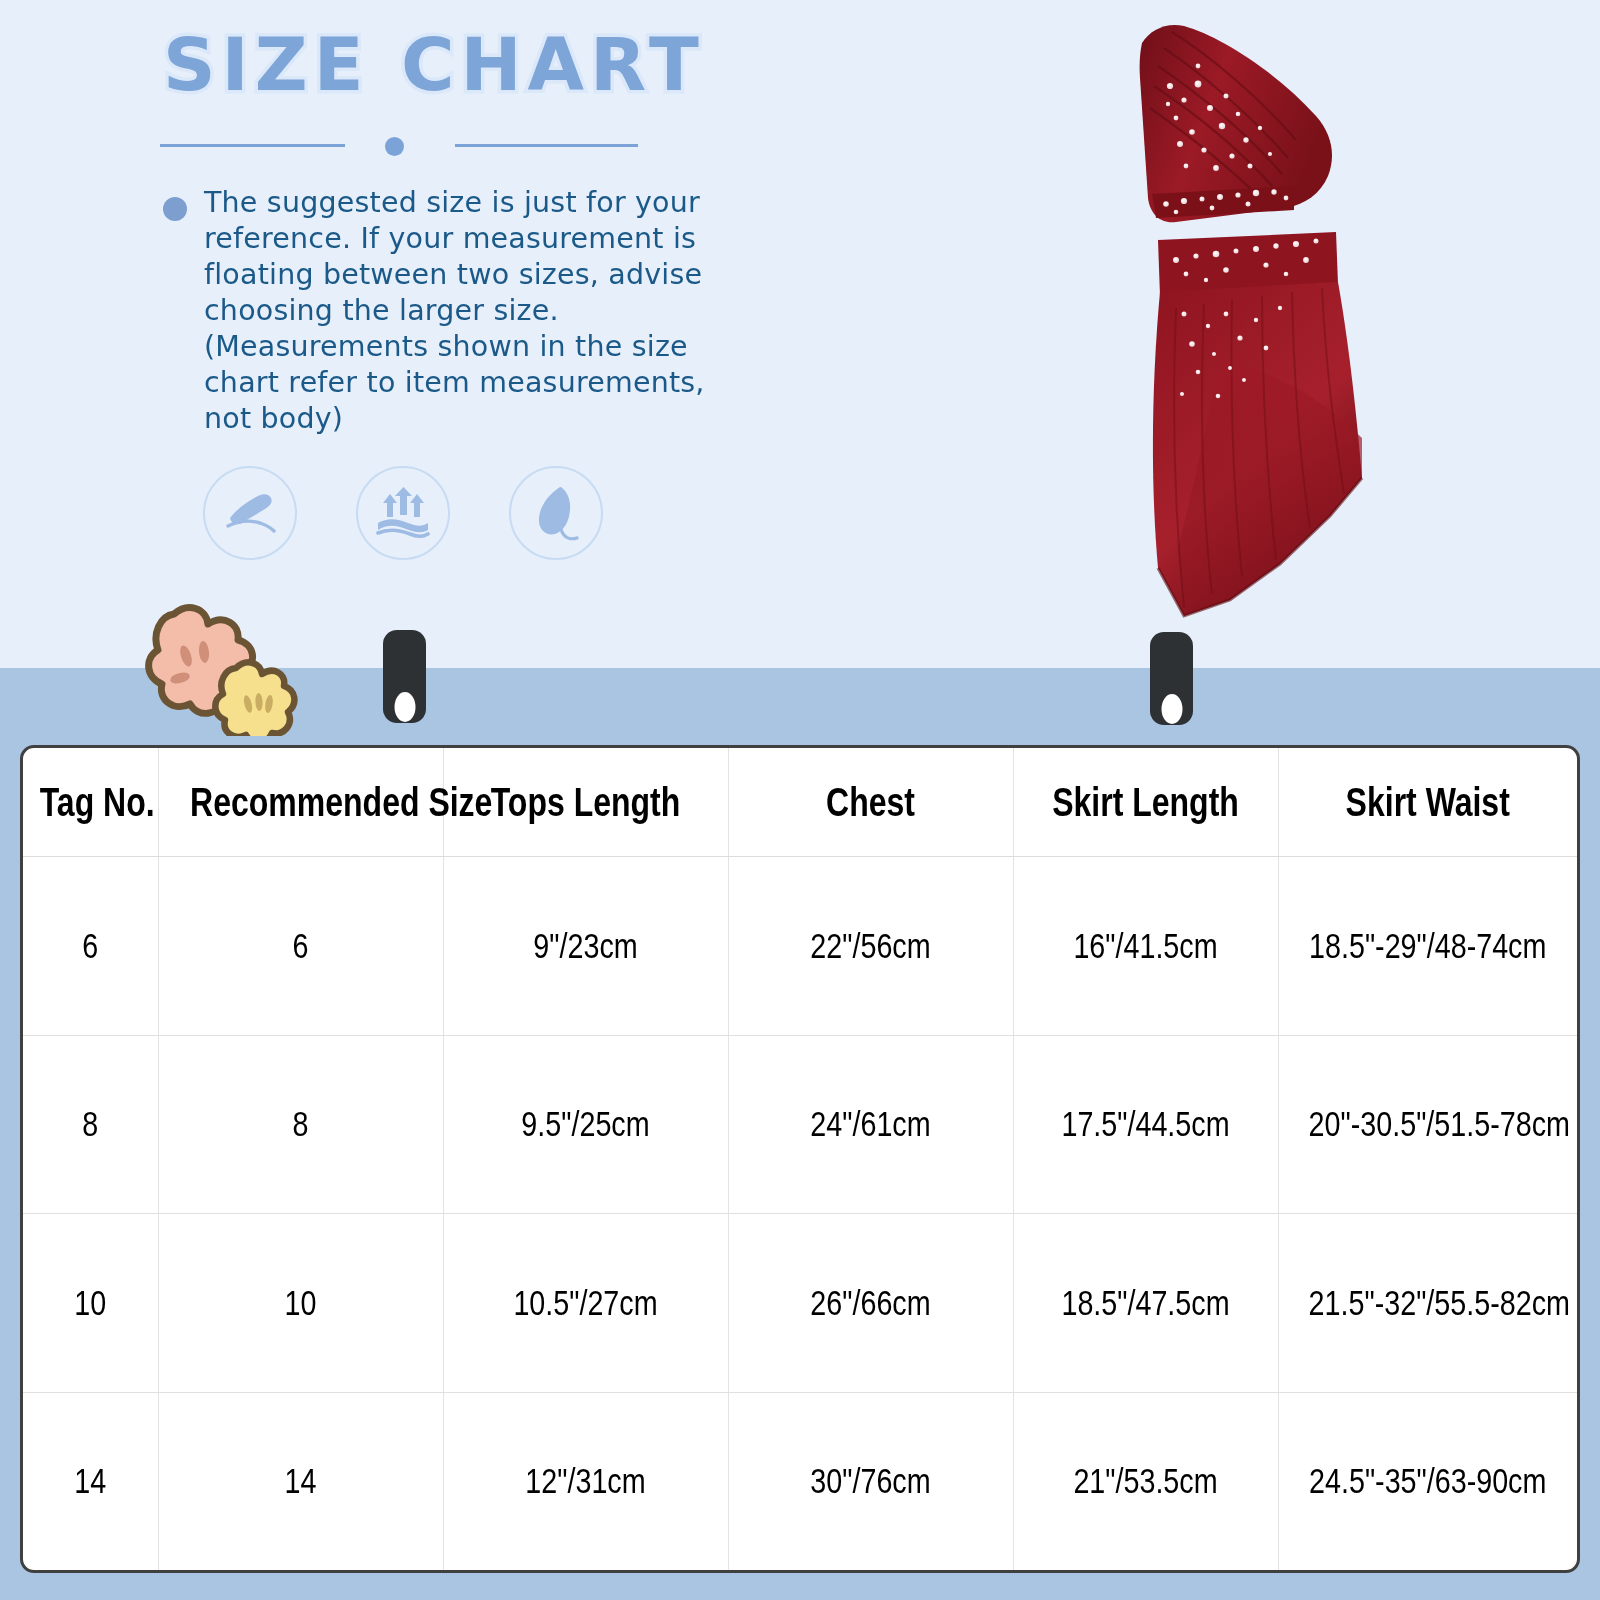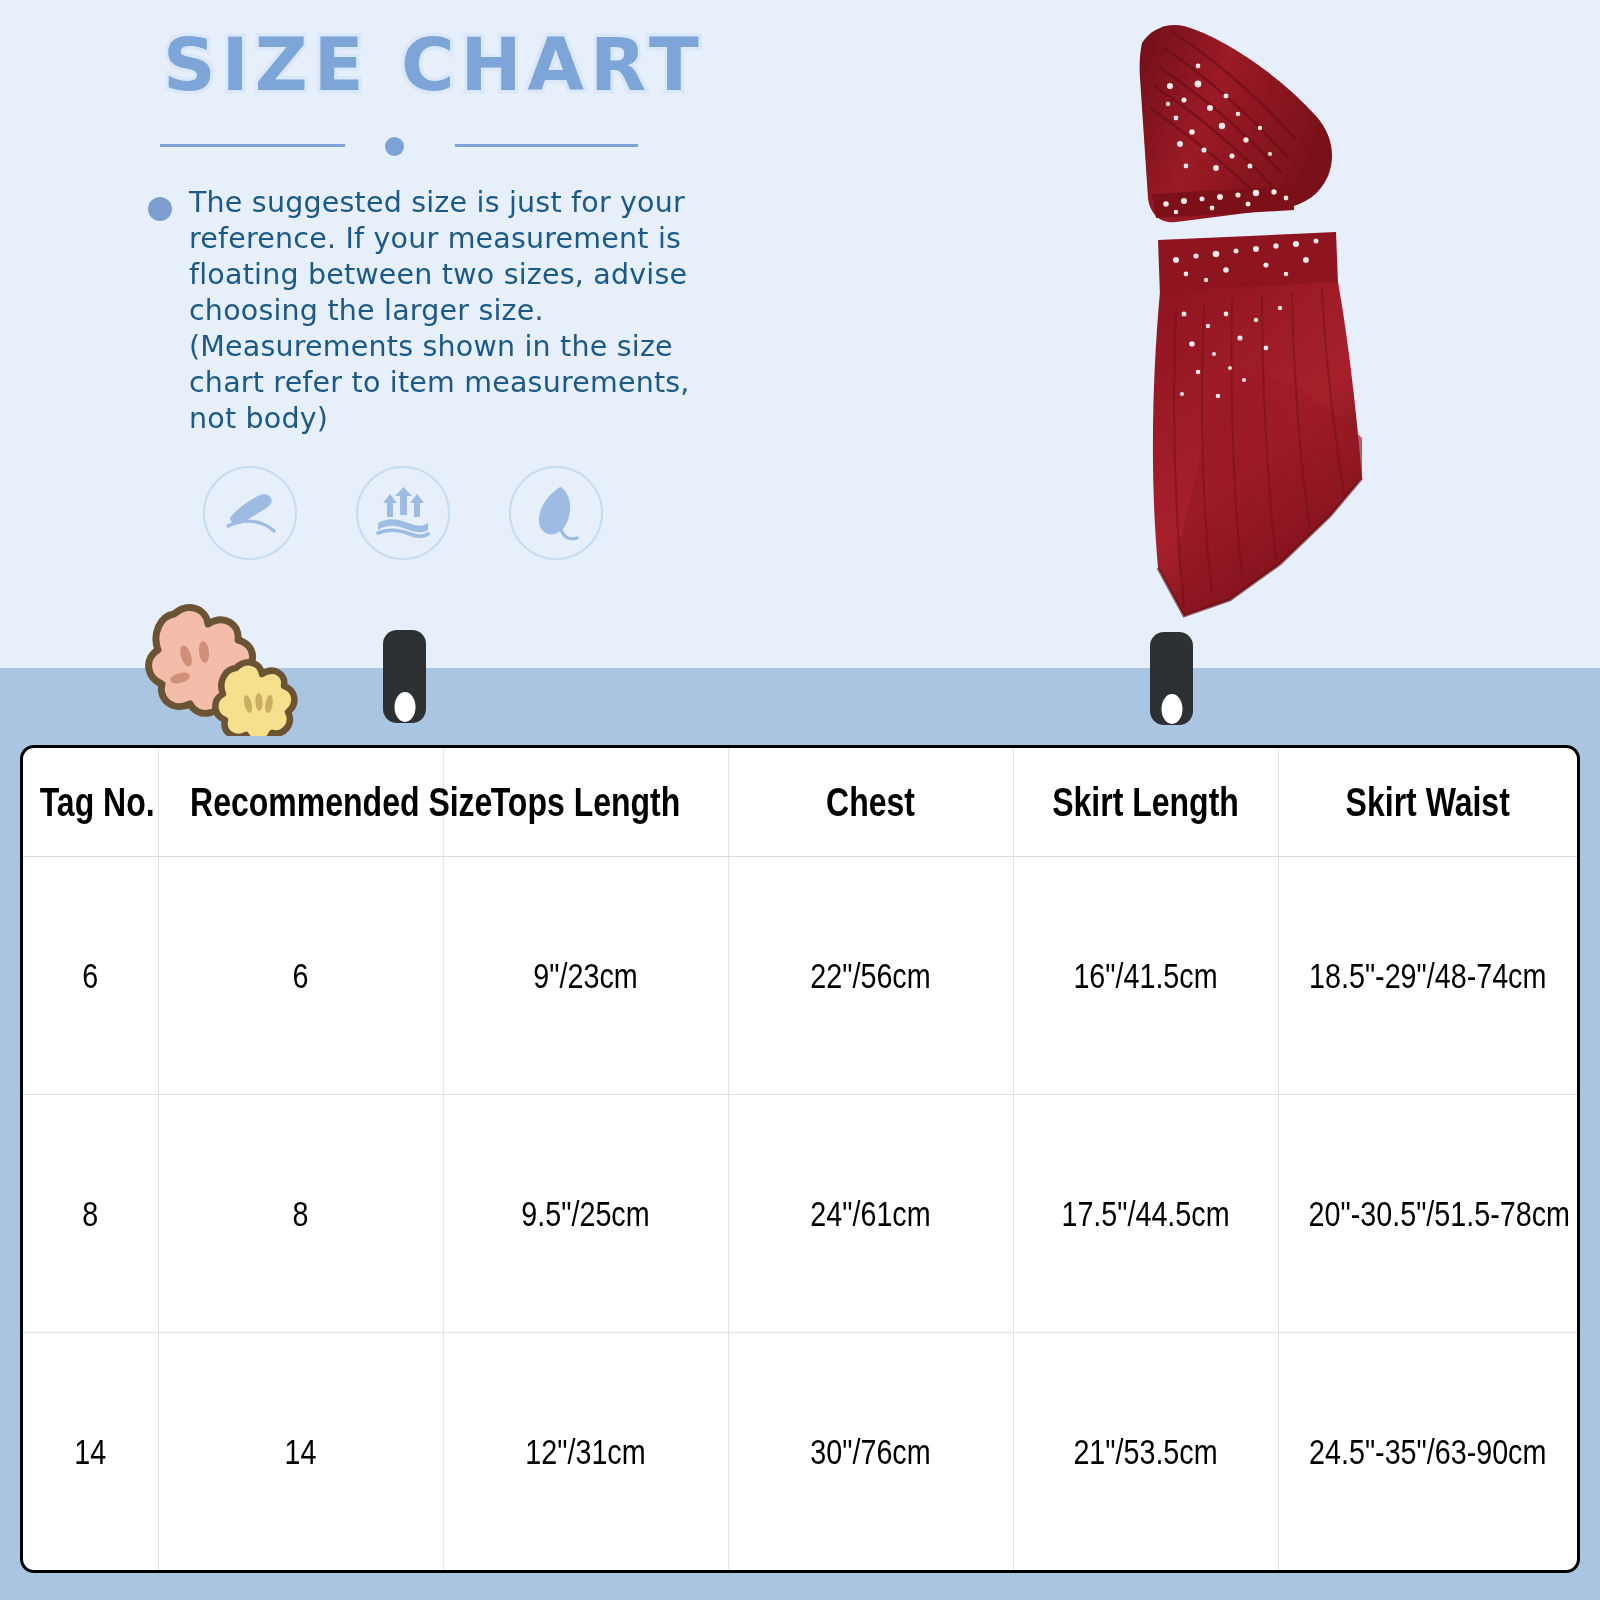--- a/index.html
+++ b/index.html
@@ -70,21 +70,21 @@
     position: absolute;
     left: 225px; top: 2px;
     width: 19px; height: 19px;
     border-radius: 50%;
     background: #7ba3d8;
   }
 
   
   .note {
     position: absolute;
-    left: 148px; top: 185px;
+    left: 163px; top: 185px;
     width: 680px;
   }
   .note-bullet {
     position: absolute;
     left: 0px; top: 12px;
     width: 24px; height: 24px;
     border-radius: 50%;
     background: #7d9fd0;
   }
   .note-text {
@@ -151,21 +151,21 @@
   .clip.c2 { left: 1150px; top: 632px; }
 
   
   .table-card {
     position: absolute;
     left: 20px; top: 745px;
     width: 1560px;
     height: 828px;
     box-sizing: border-box;
     background: #ffffff;
-    border: 3px solid #000000;
+    border: 3px solid #404040;
     border-radius: 14px;
     overflow: hidden;
   }
   table.size-table {
     width: 100%;
     height: 100%;
     border-collapse: collapse;
     table-layout: fixed;
     font-family: "Liberation Sans", sans-serif;
   }
@@ -458,20 +458,28 @@
         </tr>
         <tr>
           <td>8</td>
           <td>8</td>
           <td>9.5"/25cm</td>
           <td>24"/61cm</td>
           <td>17.5"/44.5cm</td>
           <td>20"-30.5"/51.5-78cm</td>
         </tr>
         <tr>
+          <td>10</td>
+          <td>10</td>
+          <td>10.5"/27cm</td>
+          <td>26"/66cm</td>
+          <td>18.5"/47.5cm</td>
+          <td>21.5"-32"/55.5-82cm</td>
+        </tr>
+        <tr>
           <td>14</td>
           <td>14</td>
           <td>12"/31cm</td>
           <td>30"/76cm</td>
           <td>21"/53.5cm</td>
           <td>24.5"-35"/63-90cm</td>
         </tr>
       </tbody>
     </table>
   </div>

